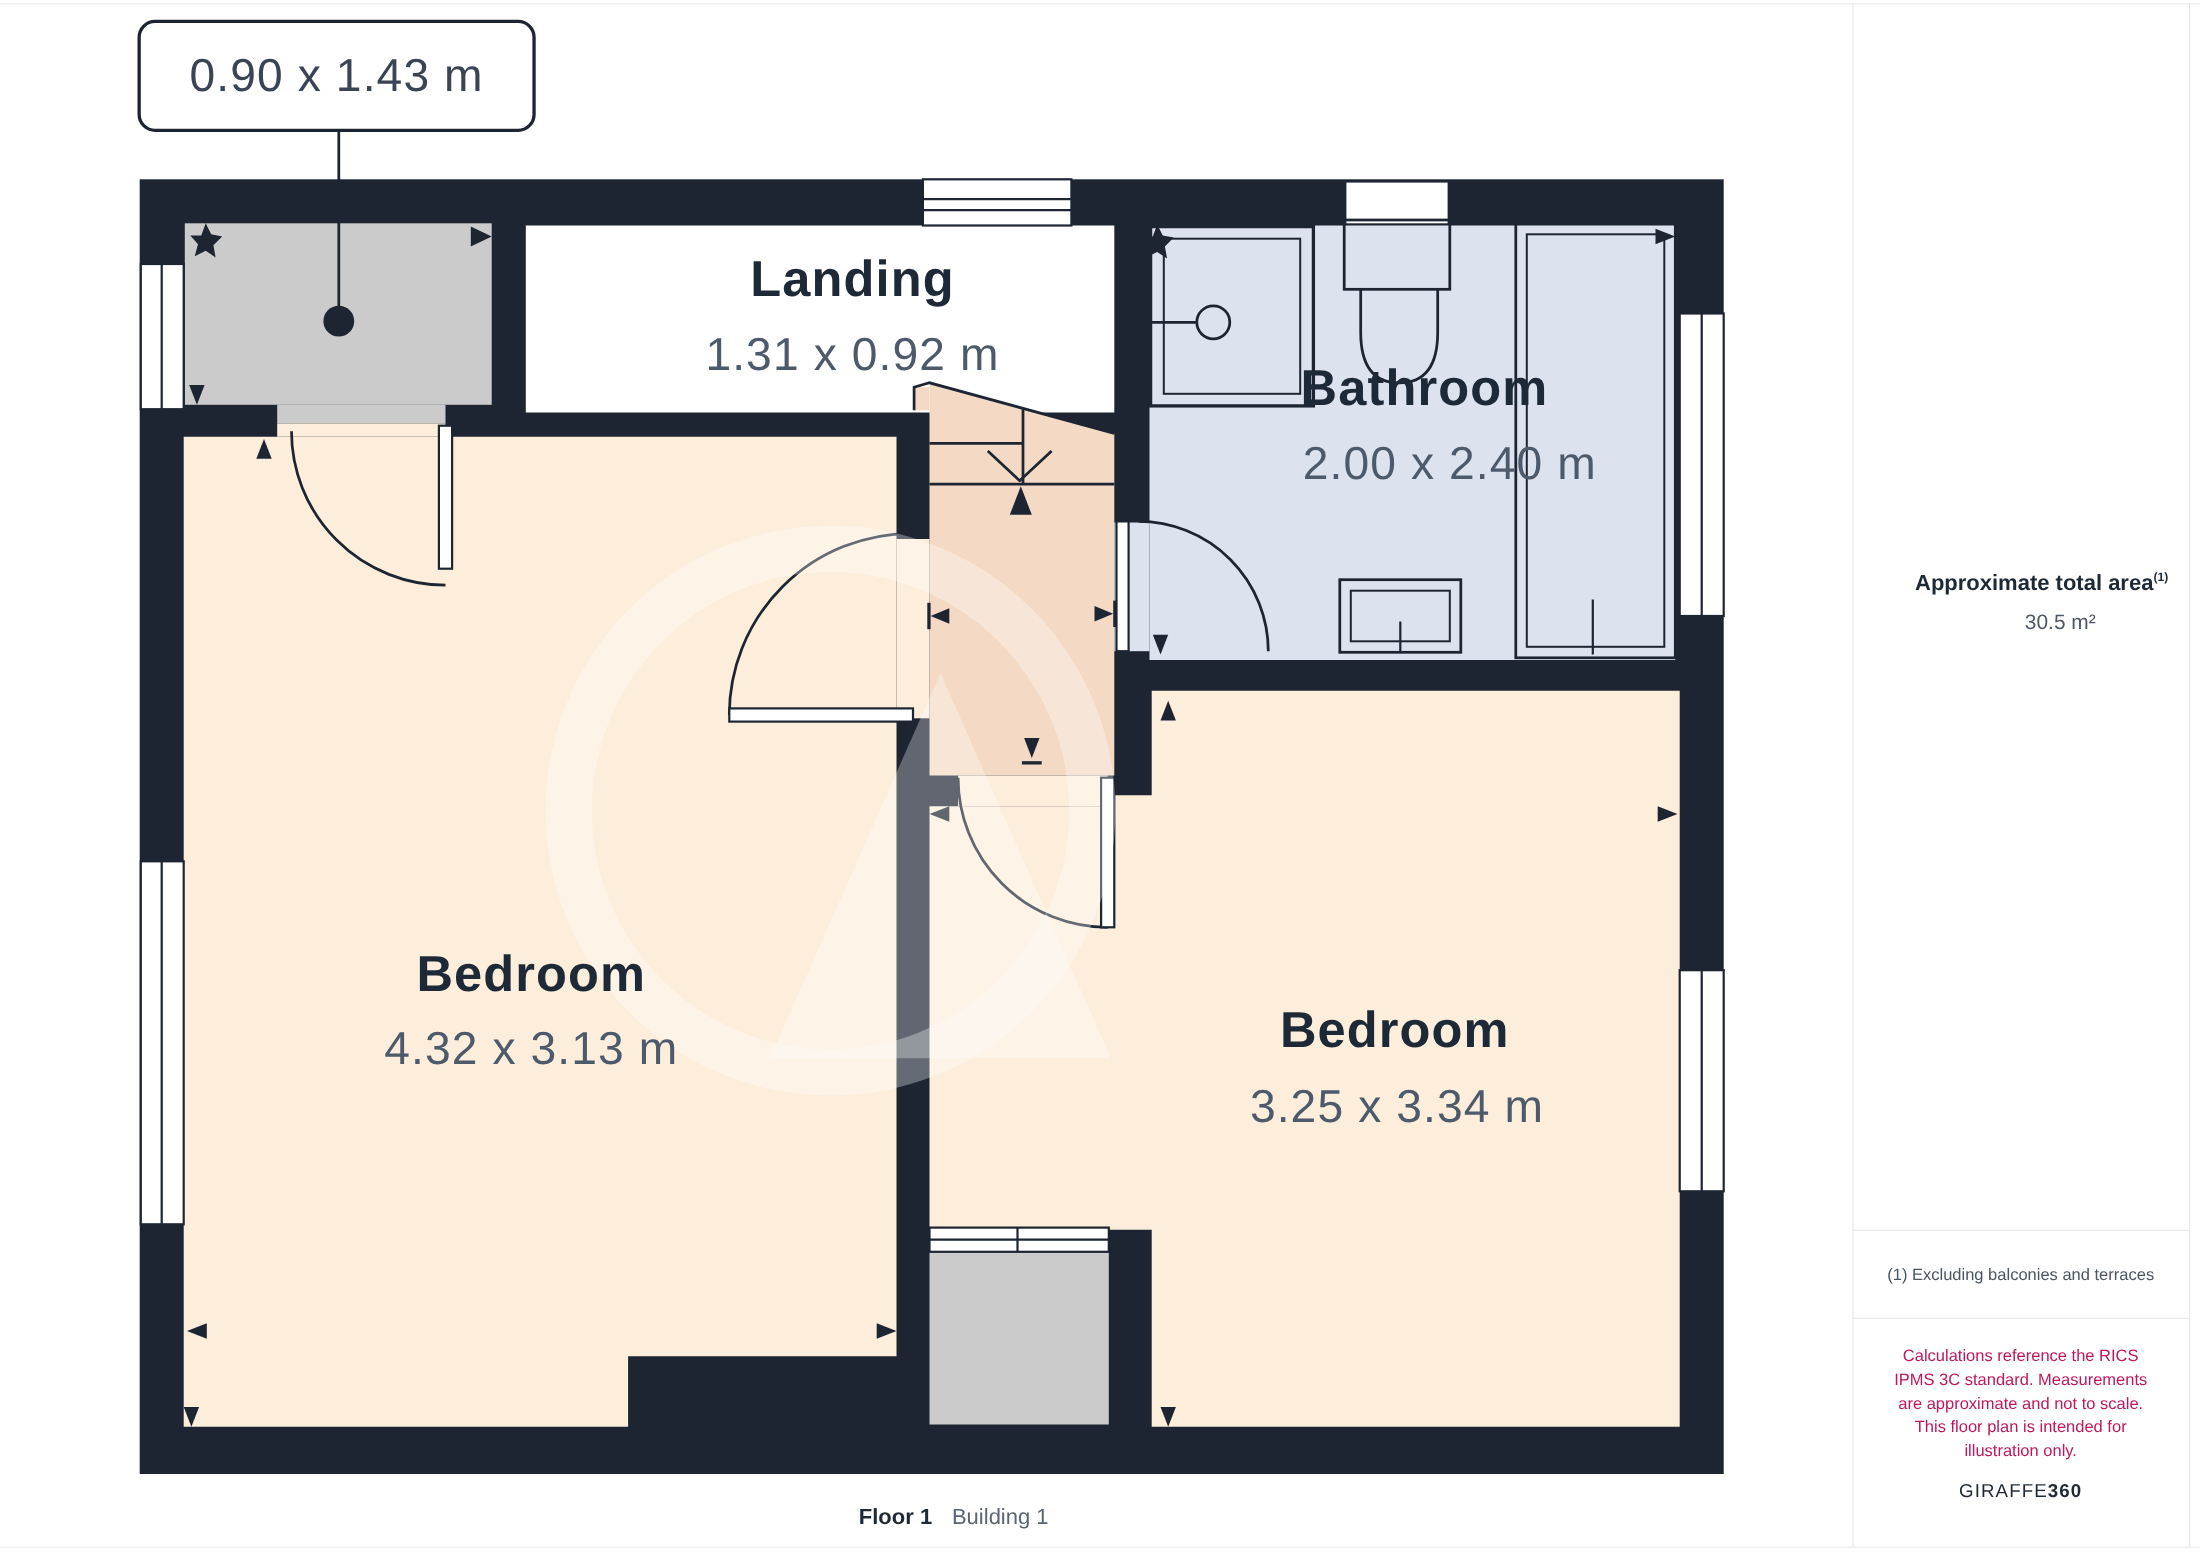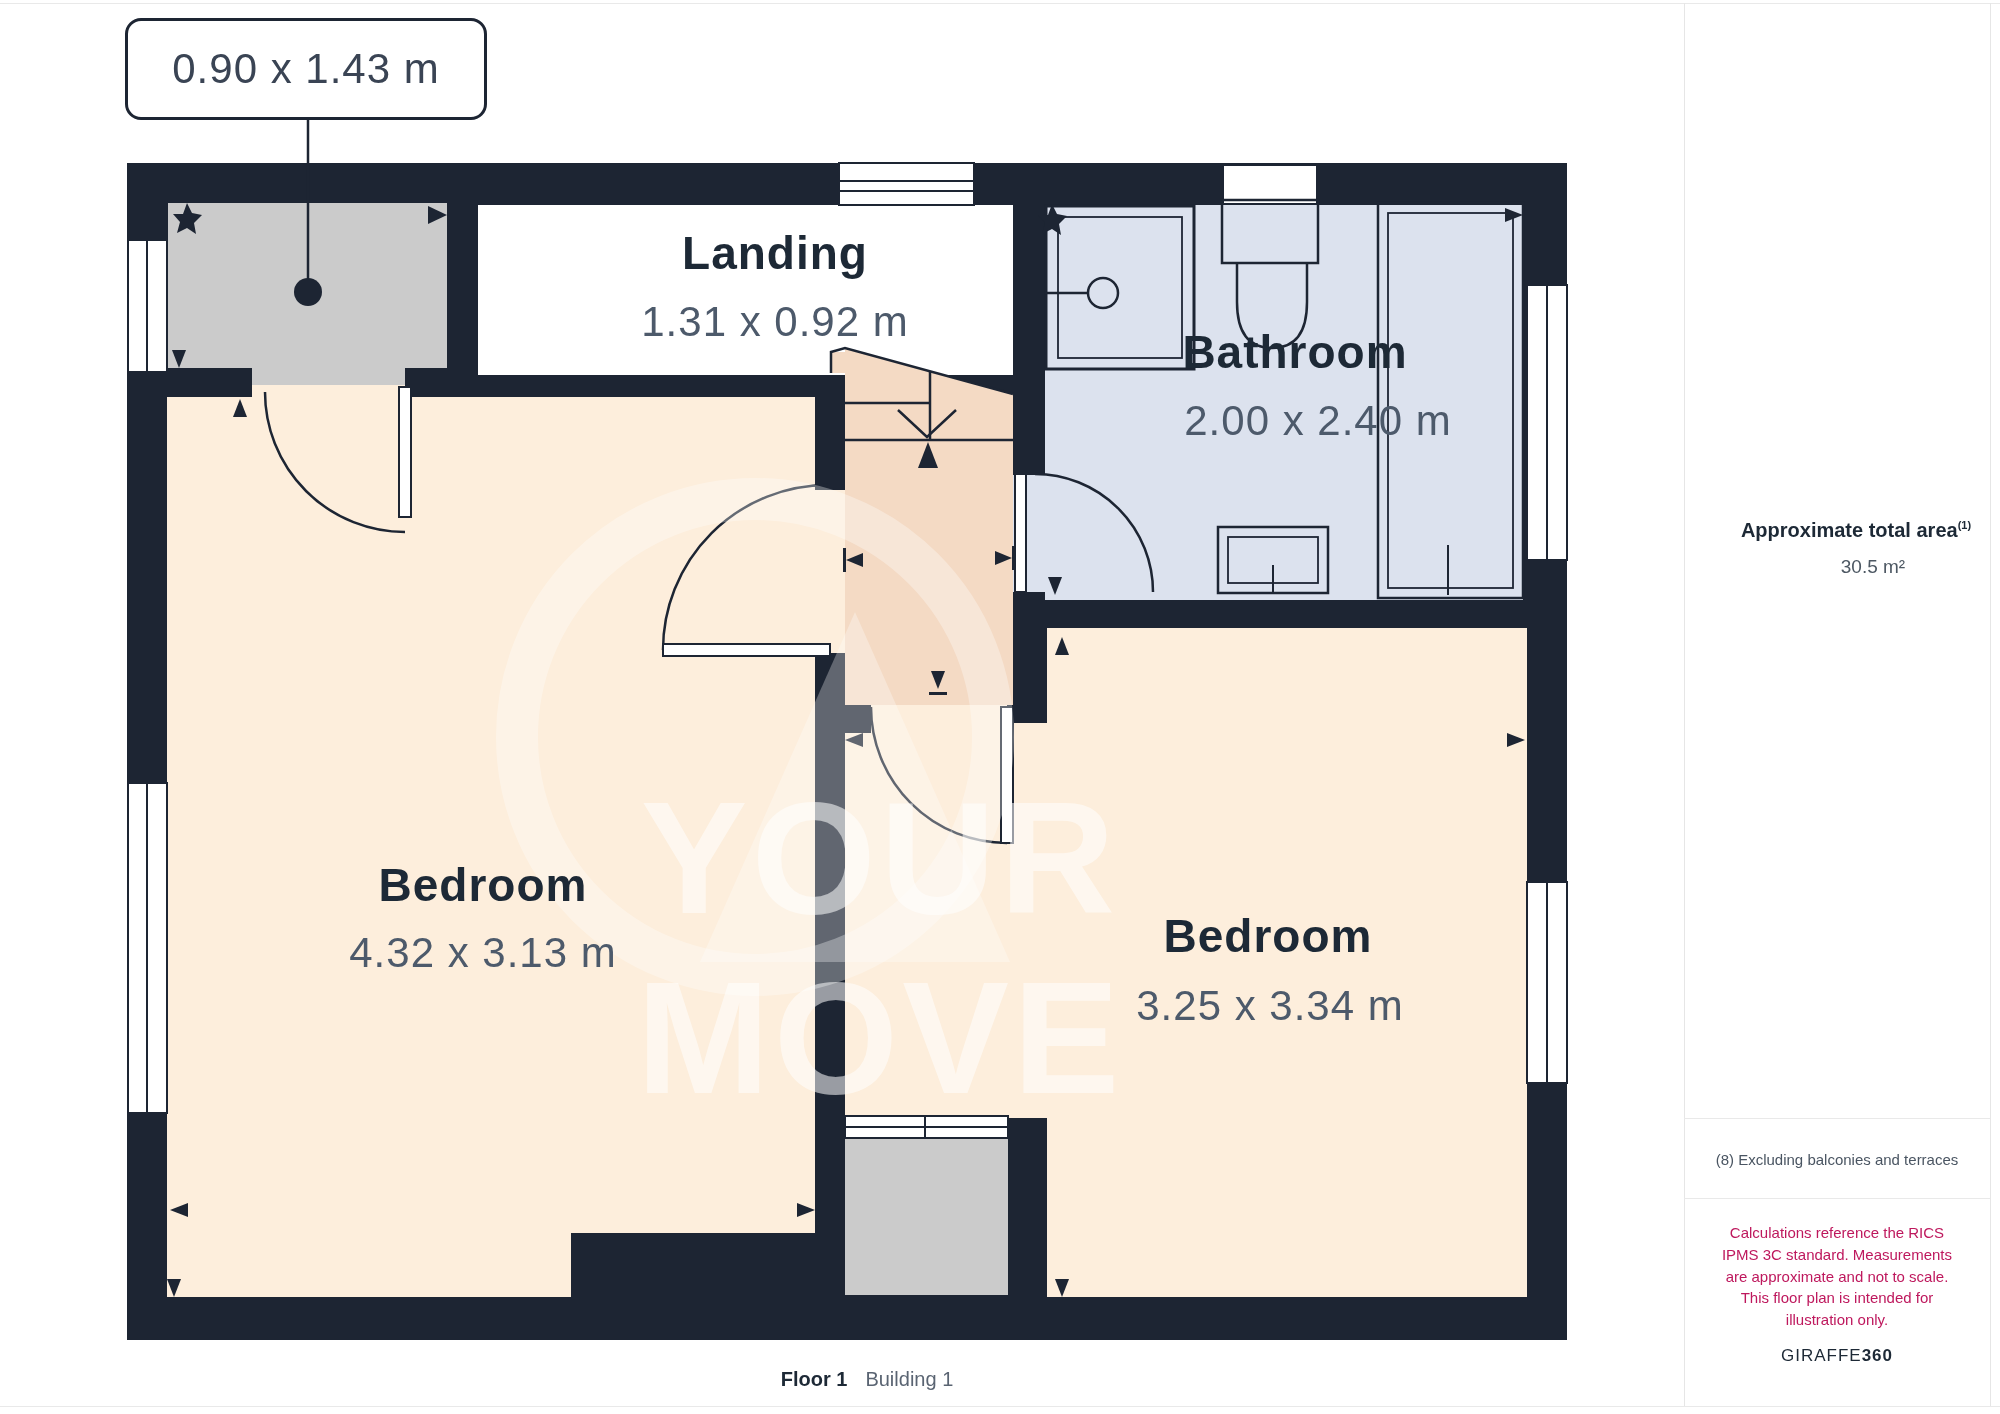--- a/index.html
+++ b/index.html
@@ -181,21 +181,20 @@
       <line x1="308" y1="114" x2="308" y2="292" stroke="#1d2533" stroke-width="2.5"></line>
       <circle cx="308" cy="292" r="14" fill="#1d2533"></circle>
     </g>
 
     <g>
       <circle cx="755" cy="737" r="238" fill="none" stroke="rgba(255,255,255,0.32)" stroke-width="42"></circle>
       <polygon points="855,612 700,962 1010,962" fill="rgba(255,255,255,0.30)"></polygon>
     </g>
   </svg>
 
-  <div class="watermark-text">YOUR MOVE</div>
 
   <div class="callout-box">
     <span class="callout-text">0.90 x 1.43 m</span>
   </div>
 
   <div class="abs center room-label" style="left:775px;top:253px;">Landing</div>
   <div class="abs center room-dims" style="left:775px;top:322px;">1.31 x 0.92 m</div>
 
   <div class="abs center room-label" style="left:1295px;top:352px;">Bathroom</div>
   <div class="abs center room-dims" style="left:1295px;top:421px;margin-left:23px;">2.00 x 2.40 m</div>
@@ -209,21 +208,21 @@
   <div class="hairline-v" style="left:1684px;"></div>
   <div class="hairline-v" style="left:1990px;"></div>
   <div class="hairline-h" style="top:1118px;left:1684px;width:306px;"></div>
   <div class="hairline-h" style="top:1198px;left:1684px;width:306px;"></div>
 
   <div class="sidebar-areahead">
     <span>Approximate total area</span><sup>(1)</sup>
   </div>
   <div class="sidebar-areaval">30.5 m²</div>
 
-  <div class="sidebar-footnote">(8) Excluding balconies and terraces</div>
+  <div class="sidebar-footnote">(1) Excluding balconies and terraces</div>
   <div class="sidebar-disclaimer">Calculations reference the RICS IPMS 3C standard. Measurements are approximate and not to scale. This floor plan is intended for illustration only.</div>
   <div class="sidebar-brand">
     <span>GIRAFFE</span><span class="b">360</span>
   </div>
 
   <div class="hairline-h" style="top:1406px;"></div>
   <div class="caption">
     <span class="floor">Floor 1</span><span class="building">Building 1</span>
   </div>
 

